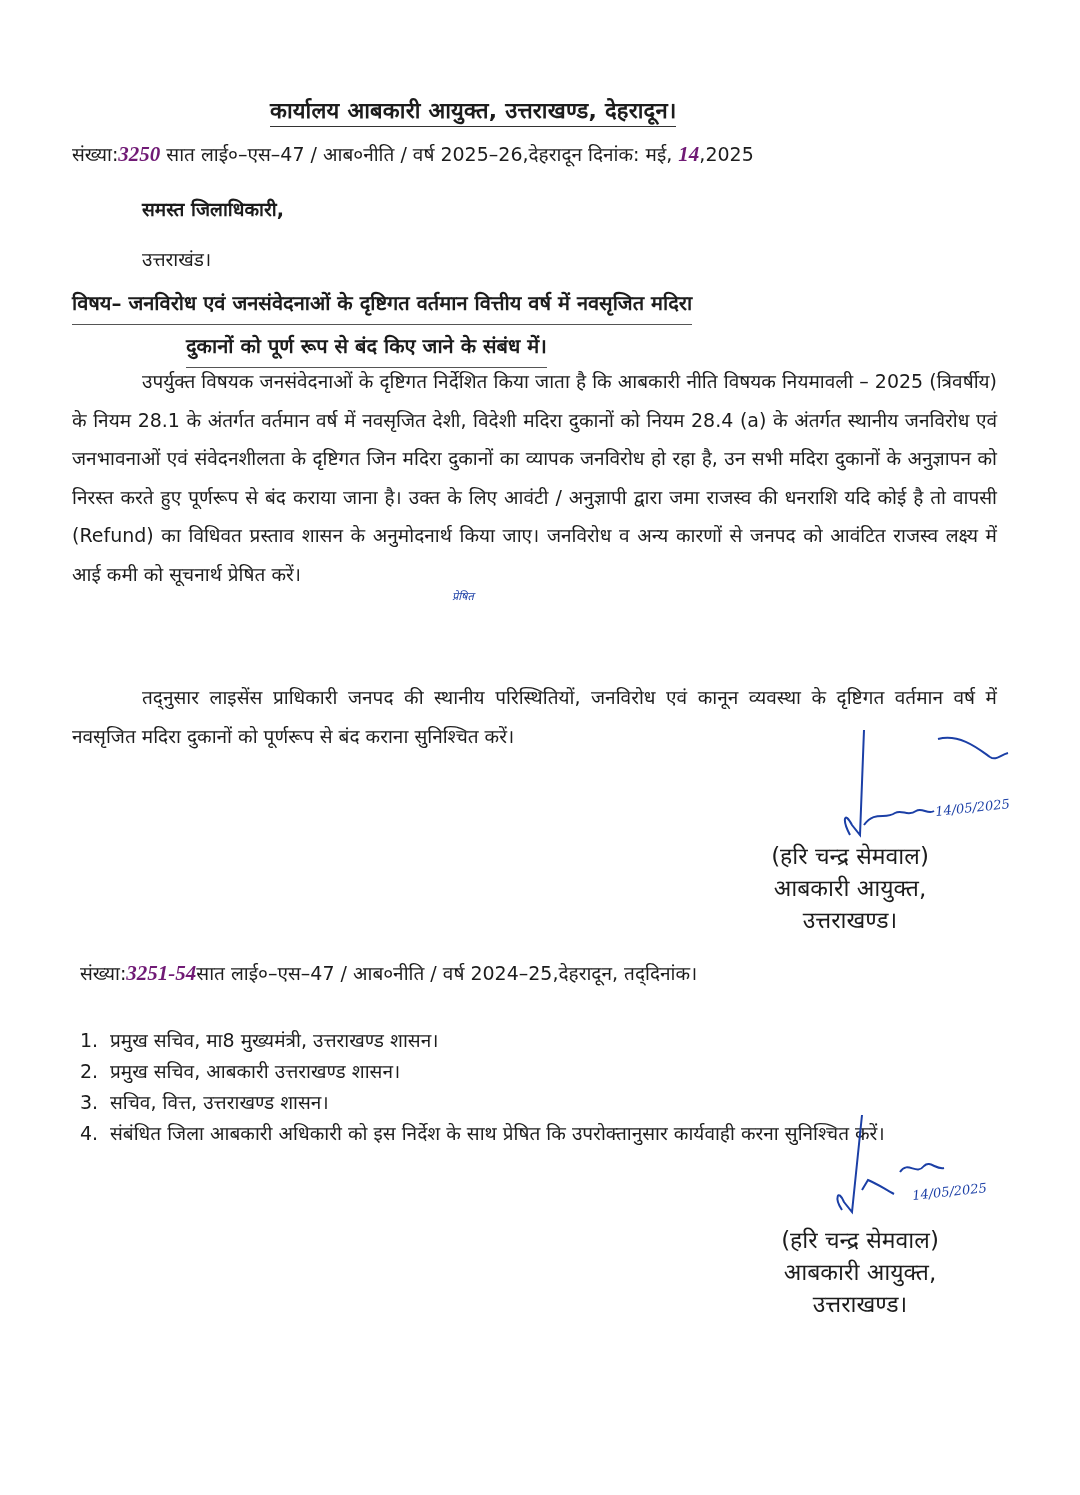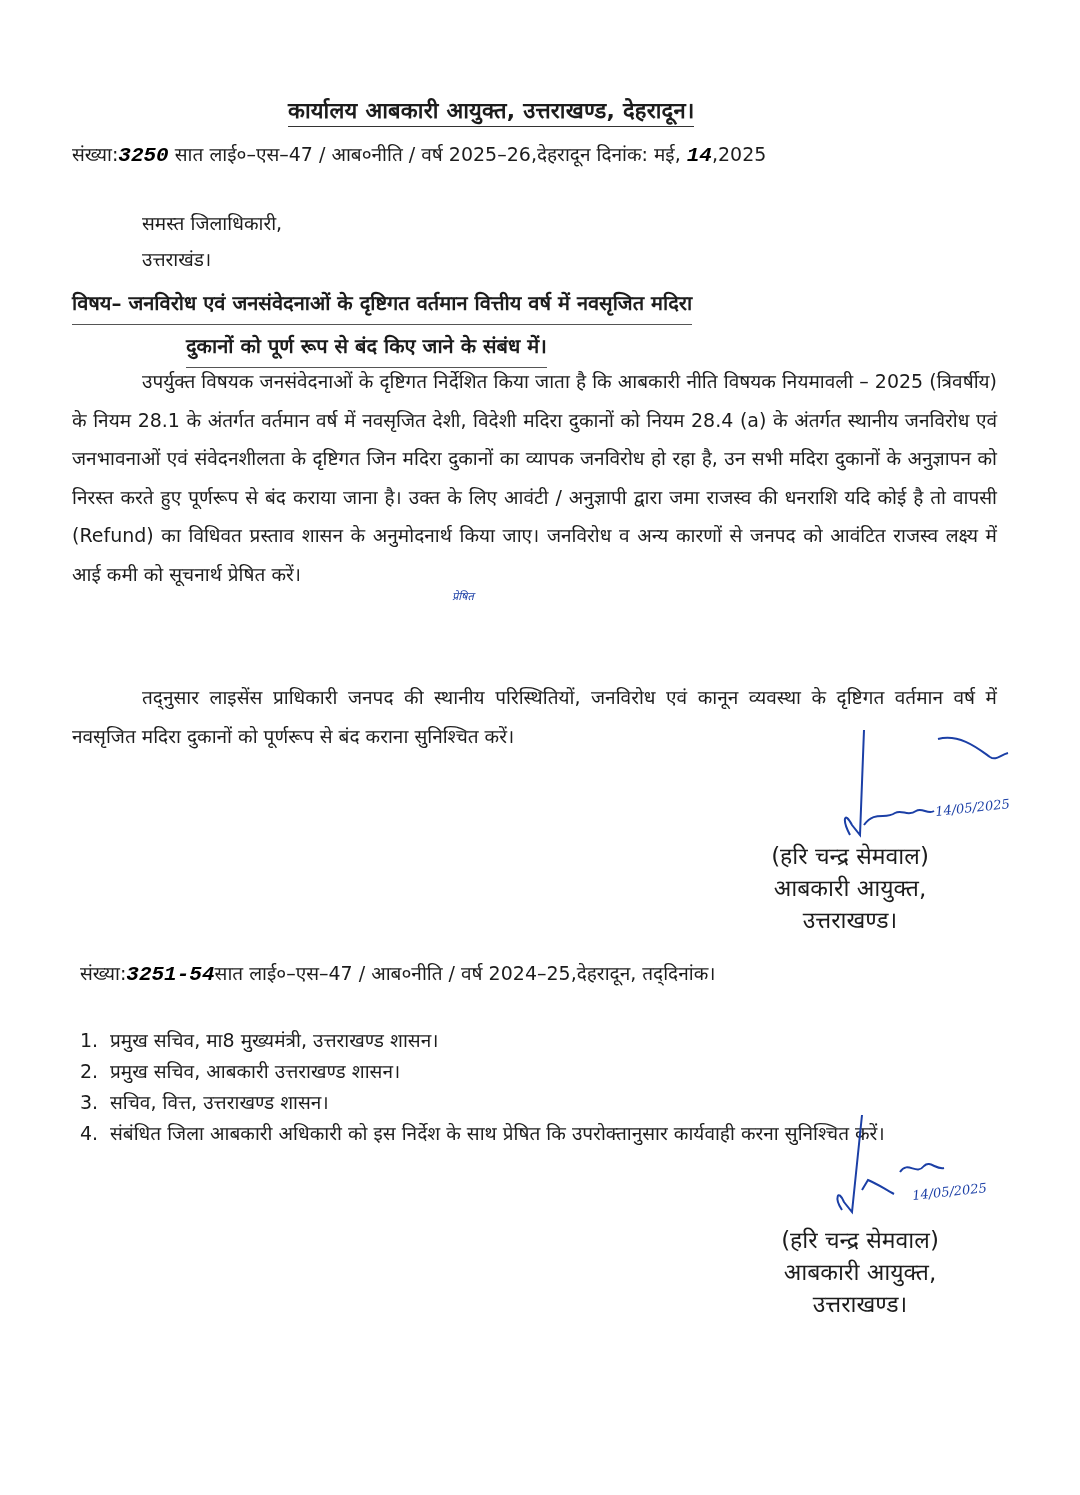--- a/index.html
+++ b/index.html
@@ -15,25 +15,25 @@
     font-family: "DejaVu Sans", "Liberation Sans", sans-serif;
     color: #1c1c1c;
   }
   .page {
     position: absolute;
     left: 0; top: 0;
     width: 1080px;
     height: 1495px;
     background: #ffffff;
   }
-  .ink { color: #000000; font-family: Liberation Mono, monospace; font-style: italic; }
+  .ink { color: #701a75; font-family: Liberation Serif, serif; font-style: italic; }
 
   .office-title {
     position: absolute;
-    left: 288px;
+    left: 270px;
     top: 94px;
     font-size: 22px;
     font-weight: bold;
     border-bottom: 1.5px solid #333;
     padding-bottom: 2px;
     white-space: nowrap;
     letter-spacing: 0.2px;
   }
   .ref-line {
     position: absolute;
@@ -141,21 +141,21 @@
 <body>
 
 <div class="page">
 
   <div class="office-title">कार्यालय आबकारी आयुक्त, उत्तराखण्ड, देहरादून।</div>
 
   <div class="ref-line">
     <span>संख्या:</span><span class="ink">3250</span><span> सात लाई०–एस–47 / आब०नीति / वर्ष 2025–26,देहरादून दिनांक: मई, </span><span class="ink">14</span><span>,2025</span>
   </div>
 
-  <div class="addressee" style="top:210px;">समस्त जिलाधिकारी,</div>
+  <div class="addressee" style="top:196px;font-weight:bold;">समस्त जिलाधिकारी,</div>
   <div class="addressee" style="top:246px;">उत्तराखंड।</div>
 
   <div class="subject">
     <span class="line">विषय– जनविरोध एवं जनसंवेदनाओं के दृष्टिगत वर्तमान वित्तीय वर्ष में नवसृजित मदिरा</span>
     <span class="line line2">दुकानों को पूर्ण रूप से बंद किए जाने के संबंध में।</span>
   </div>
 
   <div class="para" style="top:362px;">
     <span class="indent"></span><span>उपर्युक्त विषयक जनसंवेदनाओं के दृष्टिगत निर्देशित किया जाता है कि आबकारी नीति विषयक नियमावली – 2025 (त्रिवर्षीय) के नियम 28.1 के अंतर्गत वर्तमान वर्ष में नवसृजित देशी, विदेशी मदिरा दुकानों को नियम 28.4 (a) के अंतर्गत स्थानीय जनविरोध एवं जनभावनाओं एवं संवेदनशीलता के दृष्टिगत जिन मदिरा दुकानों का व्यापक जनविरोध हो रहा है, उन सभी मदिरा दुकानों के अनुज्ञापन को निरस्त करते हुए पूर्णरूप से बंद कराया जाना है। उक्त के लिए आवंटी / अनुज्ञापी द्वारा जमा राजस्व की धनराशि यदि कोई है तो वापसी (Refund) का विधिवत प्रस्ताव शासन के अनुमोदनार्थ किया जाए। जनविरोध व अन्य कारणों से जनपद को आवंटित राजस्व लक्ष्य में आई कमी को सूचनार्थ प्रेषित करें।</span>
   </div>

